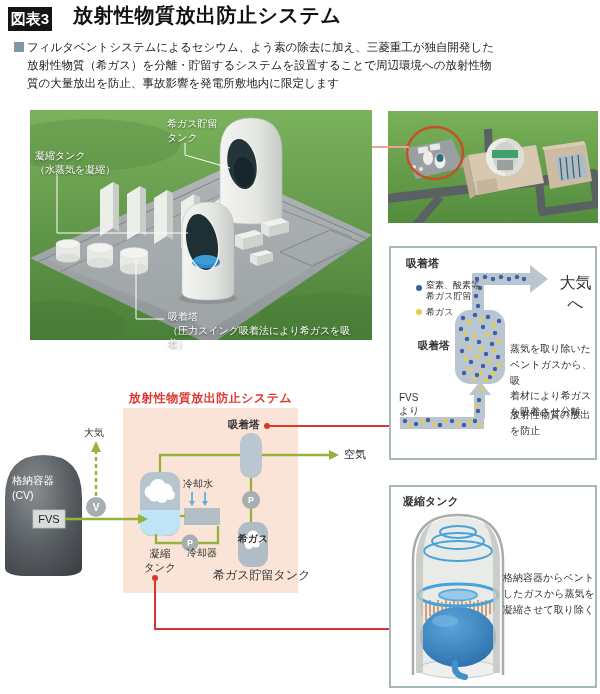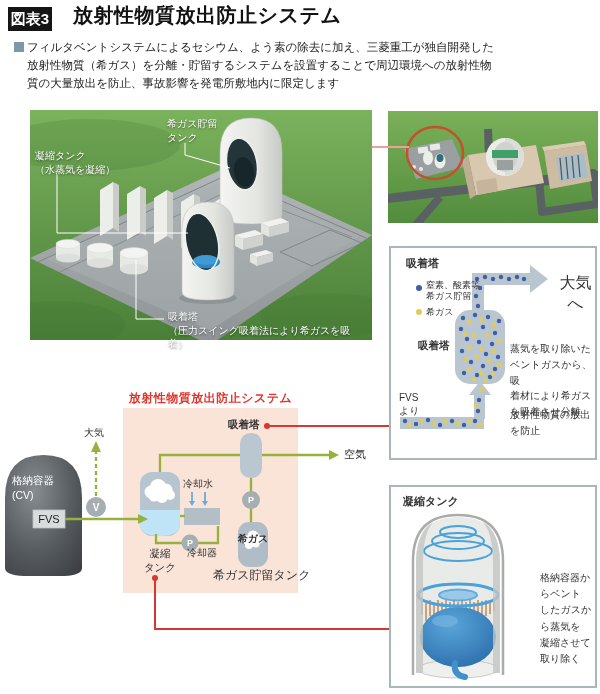--- a/index.html
+++ b/index.html
@@ -420,18 +420,18 @@
       </g>
       <ellipse cx="63" cy="134" rx="38" ry="30" fill="url(#poolG)"></ellipse>
       <ellipse cx="50" cy="118" rx="13" ry="6" fill="#7db9e2" opacity=".55"></ellipse>
       <ellipse cx="63" cy="92" rx="40" ry="11" fill="none" stroke="#49a2dc" stroke-width="3"></ellipse>
       <ellipse cx="63" cy="92" rx="19" ry="5.5" fill="#8cc3e8" stroke="#49a2dc" stroke-width="2" opacity=".85"></ellipse>
       <path d="M18,172 L18,58 Q18,12 63,12 Q108,12 108,58 L108,172" fill="none" stroke="#a9aca9" stroke-width="2.5"></path>
       <path d="M21,170 L21,58 Q22,28 38,19 L33,27 Q28,40 28,60 L28,170 Z" fill="#c3c6c2" opacity=".8"></path>
       <path d="M105,170 L105,58 Q104,28 88,19 L93,27 Q98,40 98,60 L98,170 Z" fill="#c3c6c2" opacity=".8"></path>
       <path d="M60,160 Q58,172 70,174" fill="none" stroke="#3f90cb" stroke-width="6" stroke-linecap="round"></path>
     </svg>
-    <div class="lbl pre" style="left:112px;top:83px;font-size:10px;line-height:1.62;padding-left:37px;">格納容器からベント
+    <div class="lbl pre" style="left:112px;top:83px;font-size:10px;line-height:1.62;">格納容器からベント
 したガスから蒸気を
 凝縮させて取り除く</div>
   </div>
 
 </div>
 
 </body></html>

